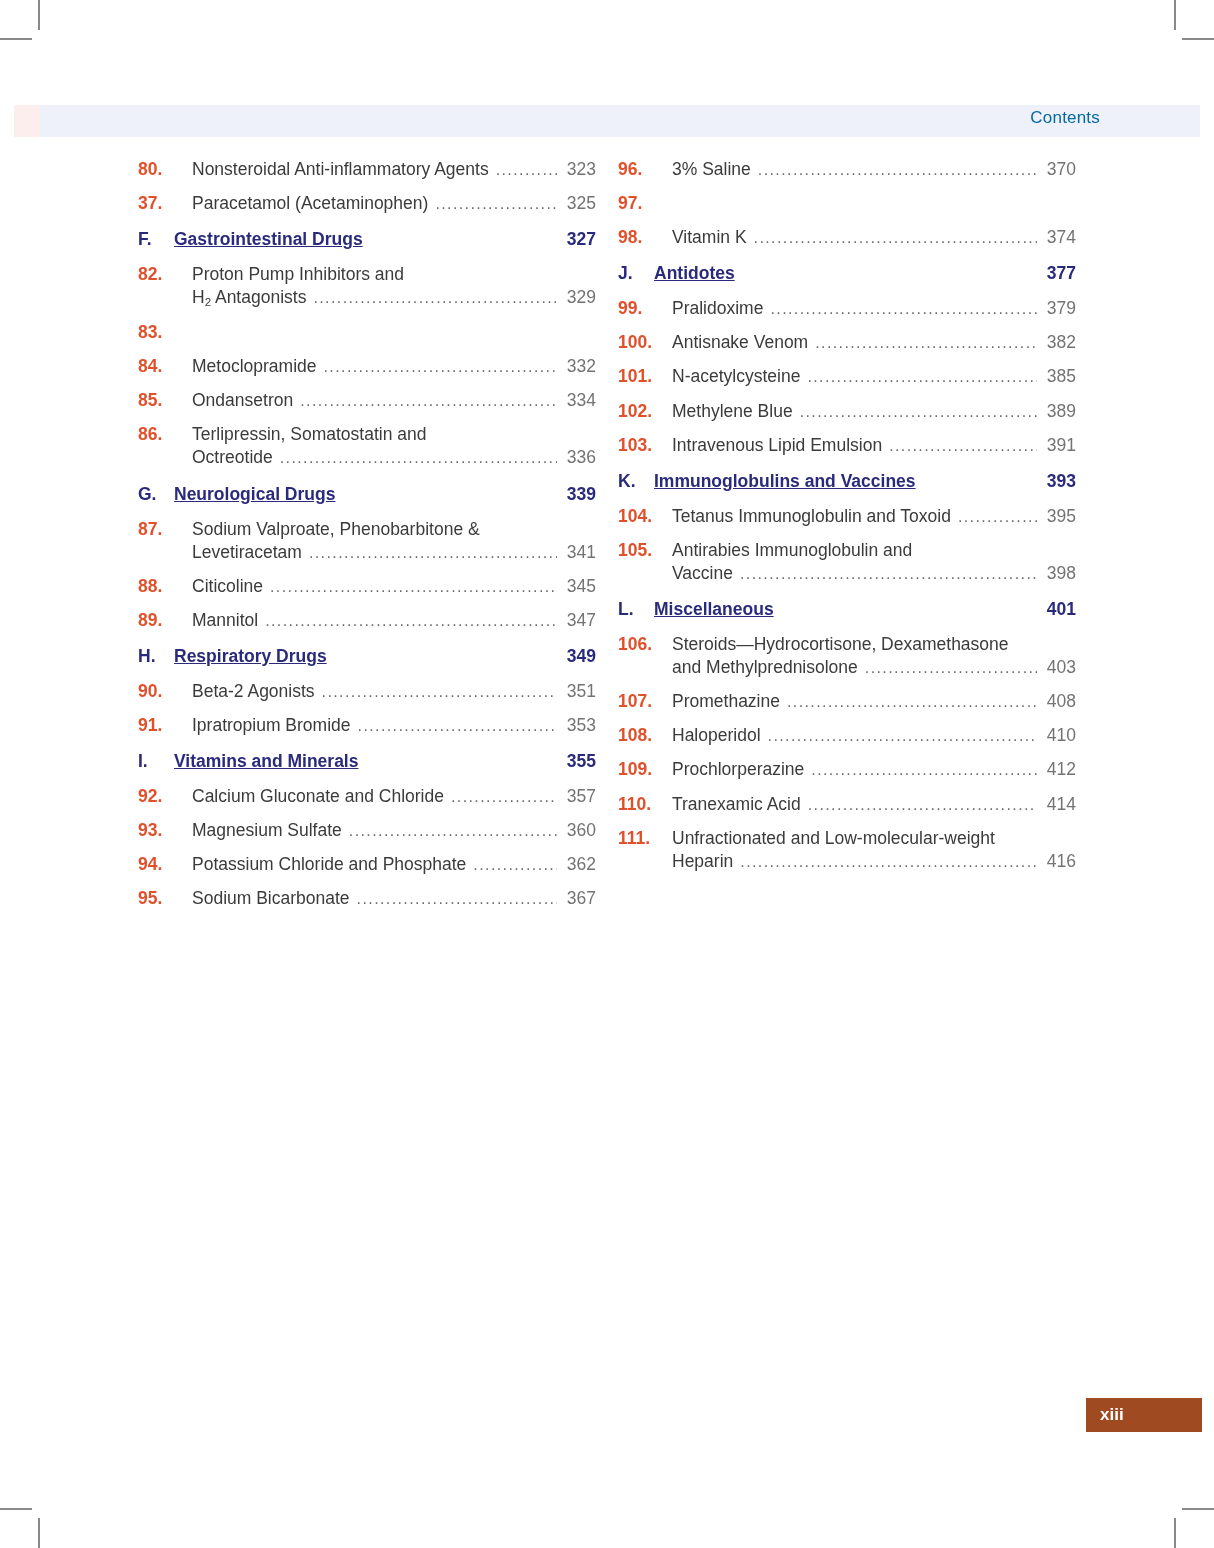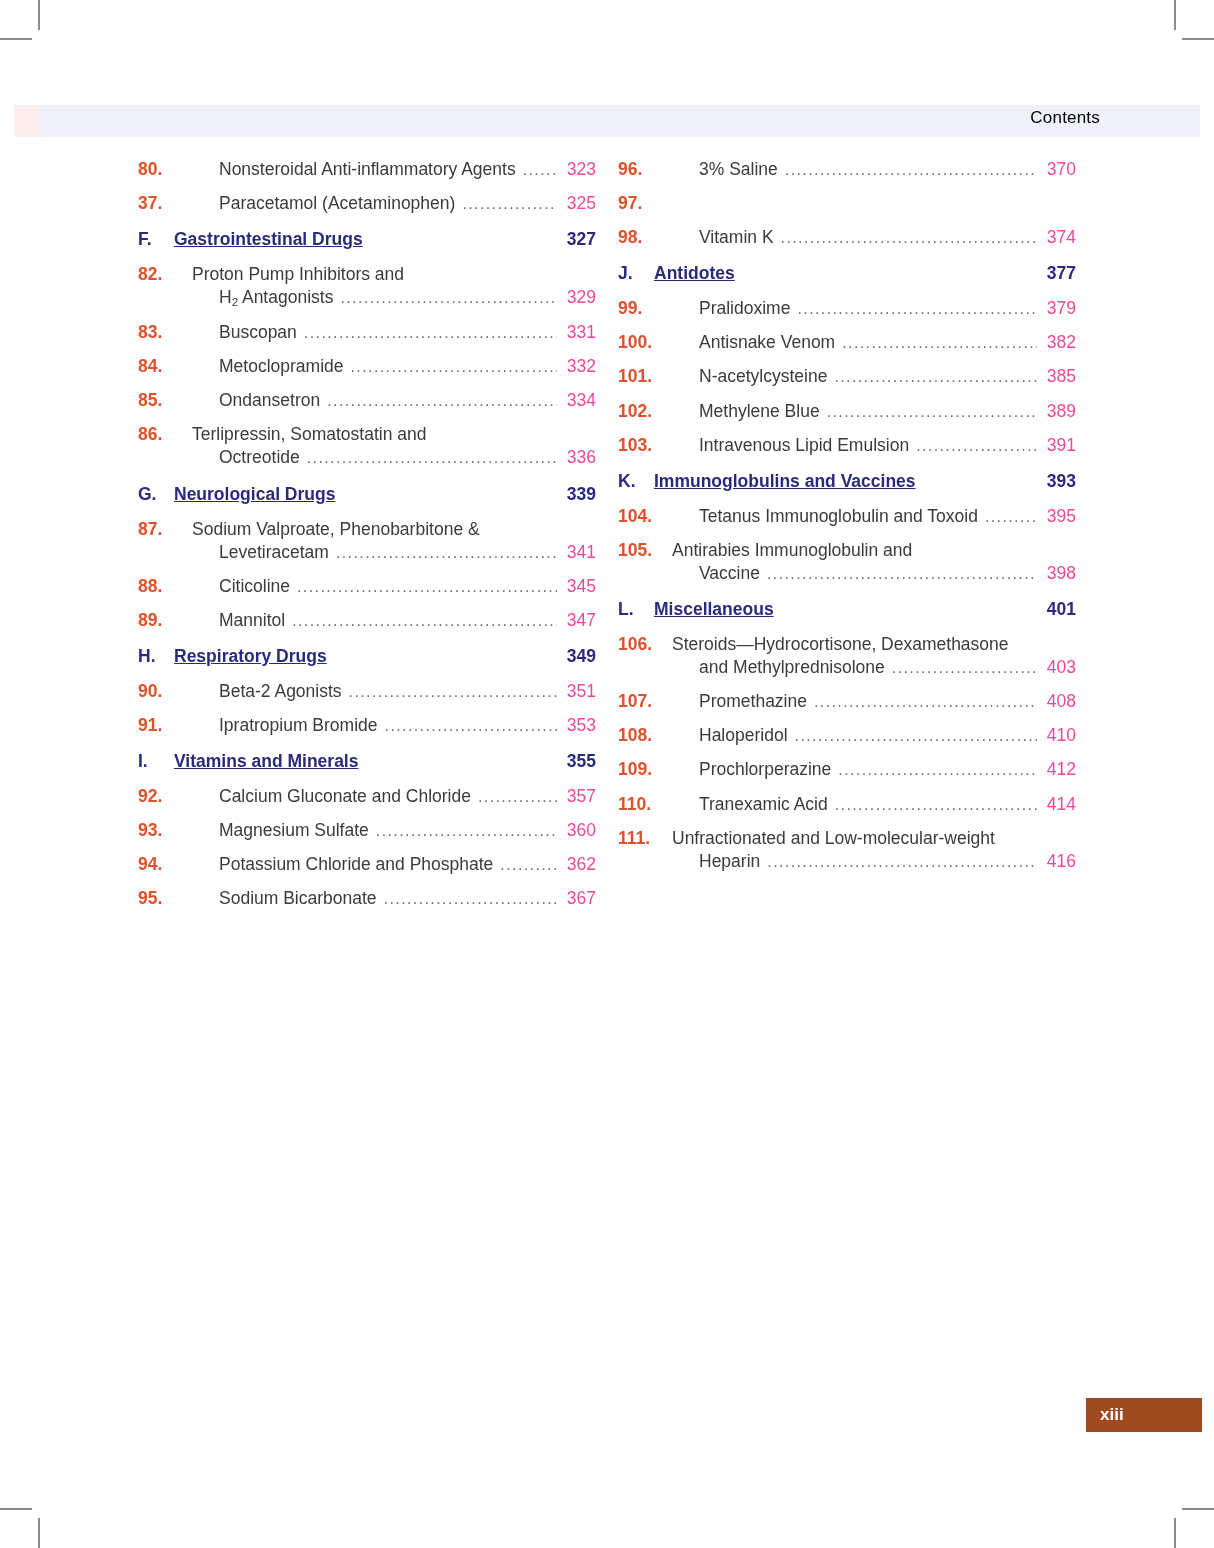--- a/index.html
+++ b/index.html
@@ -47,21 +47,21 @@
     top: 105px;
     width: 26px;
     height: 32px;
     background: #fdeeee;
   }
   .header-title {
     position: absolute;
     right: 114px;
     top: 108px;
     font-size: 17px;
-    color: #000000;
+    color: #0369a1;
     letter-spacing: 0.2px;
     font-family: "Liberation Sans", sans-serif;
   }
 
   
   .columns {
     position: absolute;
     left: 0;
     top: 158px;
     width: 1214px;
@@ -124,21 +124,20 @@
   }
   .entry-line {
     display: flex;
     align-items: baseline;
     width: 100%;
   }
   .entry-text {
     color: #3b3b3b;
     white-space: nowrap;
     flex: 0 0 auto;
-    margin-left: 27px;
   }
   .entry-text-wrap {
     color: #3b3b3b;
     white-space: nowrap;
     display: block;
   }
   .leader {
     flex: 1 1 auto;
     overflow: hidden;
     white-space: nowrap;
@@ -146,21 +145,21 @@
     font-size: 16px;
     letter-spacing: 1.4px;
     margin: 0 5px 0 7px;
     min-width: 8px;
   }
   .leader::after {
     content: "............................................................................................................";
   }
   .entry-page {
     flex: 0 0 auto;
-    color: #ec4899;
+    color: #737373;
     text-align: right;
     min-width: 34px;
     white-space: nowrap;
   }
 
   sub {
     font-size: 0.66em;
     vertical-align: -0.22em;
   }
 
@@ -232,27 +231,20 @@
           <span class="entry-text-wrap">Proton Pump Inhibitors and</span>
           <div class="entry-line">
             <span class="entry-text">H<sub>2</sub> Antagonists</span>
             <span class="leader"></span>
             <span class="entry-page">329</span>
           </div>
         </div>
       </div>
       <div class="entry-row">
         <span class="entry-num">83.</span>
-        <div class="entry-body">
-          <div class="entry-line">
-            <span class="entry-text">Buscopan</span>
-            <span class="leader"></span>
-            <span class="entry-page">331</span>
-          </div>
-        </div>
       </div>
       <div class="entry-row">
         <span class="entry-num">84.</span>
         <div class="entry-body">
           <div class="entry-line">
             <span class="entry-text">Metoclopramide</span>
             <span class="leader"></span>
             <span class="entry-page">332</span>
           </div>
         </div>

